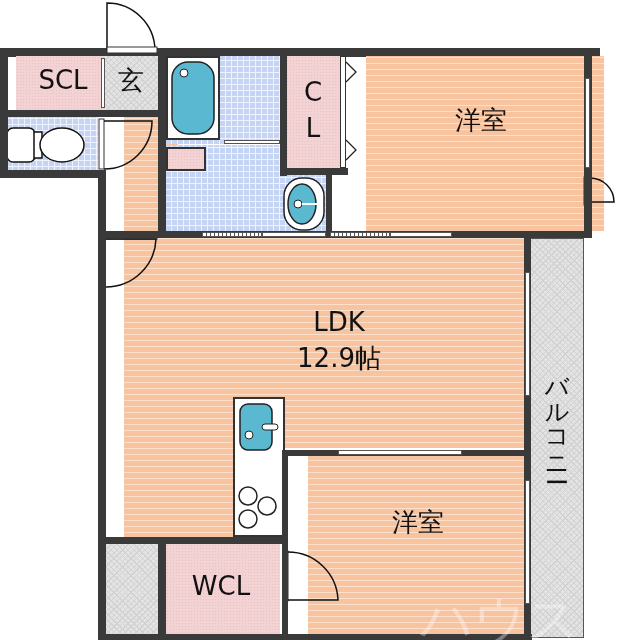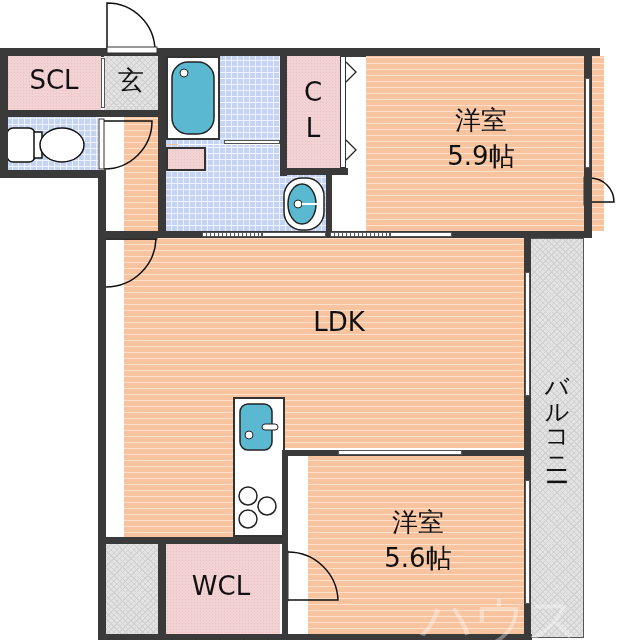--- a/index.html
+++ b/index.html
@@ -15,21 +15,21 @@
   .med{font-size:24px;}
   .window{position:absolute;background:#fff;border:1px solid #555;box-sizing:border-box;}
   .dashed{background-image:repeating-linear-gradient(90deg,#fff 0,#fff 3px,#555 3px,#555 4px);}
   svg{position:absolute;overflow:visible;}
 </style>
 </head>
 <body>
 
 <div class="abs wall" style="left:0;top:48px;width:600px;height:9px;"></div>
 
-<div class="abs pink" style="left:7px;top:56px;width:94px;height:54px;">
+<div class="abs pink" style="left:16px;top:56px;width:94px;height:54px;">
   <div class="label big" style="left:0;top:10px;width:94px;">SCL</div>
 </div>
 
 <div class="abs gray" style="left:104px;top:56px;width:54px;height:54px;">
   <div class="label big" style="left:0;top:10px;width:54px;">玄</div>
 </div>
 
 <svg style="left:104px;top:0;" width="56" height="56">
   <path d="M3 50 L3 3 A48 48 0 0 1 51 50" fill="none" stroke="#111" stroke-width="1.5"></path>
   <rect x="3" y="47" width="50" height="6" fill="#fff" stroke="#333" stroke-width="1"></rect>
@@ -70,29 +70,29 @@
   <div class="label big" style="left:0;top:58px;width:54px;">L</div>
 </div>
 <div class="abs" style="left:340px;top:56px;width:6px;height:112px;background:#fff;border:1px solid #333;"></div>
 <svg style="left:346px;top:60px;" width="14" height="104">
   <path d="M0 2 L10 12 L0 22" fill="#fff" stroke="#222" stroke-width="1.3"></path>
   <path d="M0 80 L10 90 L0 100" fill="#fff" stroke="#222" stroke-width="1.3"></path>
 </svg>
 
 <div class="abs wood" style="left:346px;top:56px;width:238px;height:175px;">
   <div class="label big" style="left:40px;top:50px;width:150px;">洋室</div>
-  <div class="label big" style="left:40px;top:86px;width:150px;">5.9帖</div>
 </div>
 <svg style="left:584px;top:176px;" width="32" height="32">
   <rect x="0" y="1" width="6" height="28" fill="#fff" stroke="#333" stroke-width="1"></rect>
   <path d="M6 2 A24 24 0 0 1 30 26 L6 26" fill="none" stroke="#111" stroke-width="1.5"></path>
 </svg>
 
 <div class="abs wood" style="left:104px;top:238px;width:420px;height:210px;">
   <div class="label big" style="left:130px;top:70px;width:170px;text-align:center;">LDK</div>
+  <div class="label big" style="left:130px;top:106px;width:170px;">12.9帖</div>
 </div>
 <div class="abs wood" style="left:104px;top:448px;width:130px;height:90px;"></div>
 <svg style="left:104px;top:233px;" width="56" height="56">
   <rect x="1" y="1" width="52" height="5" fill="#fff" stroke="#333" stroke-width="1"></rect>
   <path d="M2 54 A50 50 0 0 0 52 6 L2 6" fill="none" stroke="#111" stroke-width="1.5"></path>
 </svg>
 
 <div class="abs" style="left:233px;top:397px;width:52px;height:140px;background:#fff;border:2px solid #333;"></div>
 <svg style="left:238px;top:402px;" width="44" height="50">
   <rect x="2" y="2" width="32" height="46" rx="8" fill="#5ab8d0" stroke="#222" stroke-width="1.5"></rect>
@@ -100,21 +100,20 @@
   <rect x="24" y="22" width="16" height="6" rx="3" fill="#fff" stroke="#222" stroke-width="1"></rect>
 </svg>
 <svg style="left:236px;top:484px;" width="46" height="50">
   <circle cx="12" cy="12" r="9" fill="#fff" stroke="#222" stroke-width="1.5"></circle>
   <circle cx="31" cy="22" r="9" fill="#fff" stroke="#222" stroke-width="1.5"></circle>
   <circle cx="12" cy="35" r="9" fill="#fff" stroke="#222" stroke-width="1.5"></circle>
 </svg>
 
 <div class="abs wood" style="left:288px;top:456px;width:236px;height:178px;">
   <div class="label big" style="left:10px;top:52px;width:200px;">洋室</div>
-  <div class="label big" style="left:10px;top:88px;width:200px;">5.6帖</div>
 </div>
 <svg style="left:282px;top:550px;" width="60" height="56">
   <rect x="1" y="1" width="5" height="50" fill="#fff" stroke="#333" stroke-width="1"></rect>
   <path d="M6 2 A50 50 0 0 1 56 50 L6 50" fill="none" stroke="#111" stroke-width="1.5"></path>
 </svg>
 
 <div class="abs pink" style="left:166px;top:544px;width:114px;height:90px;">
   <div class="label big" style="left:0;top:28px;width:110px;">WCL</div>
 </div>
 

